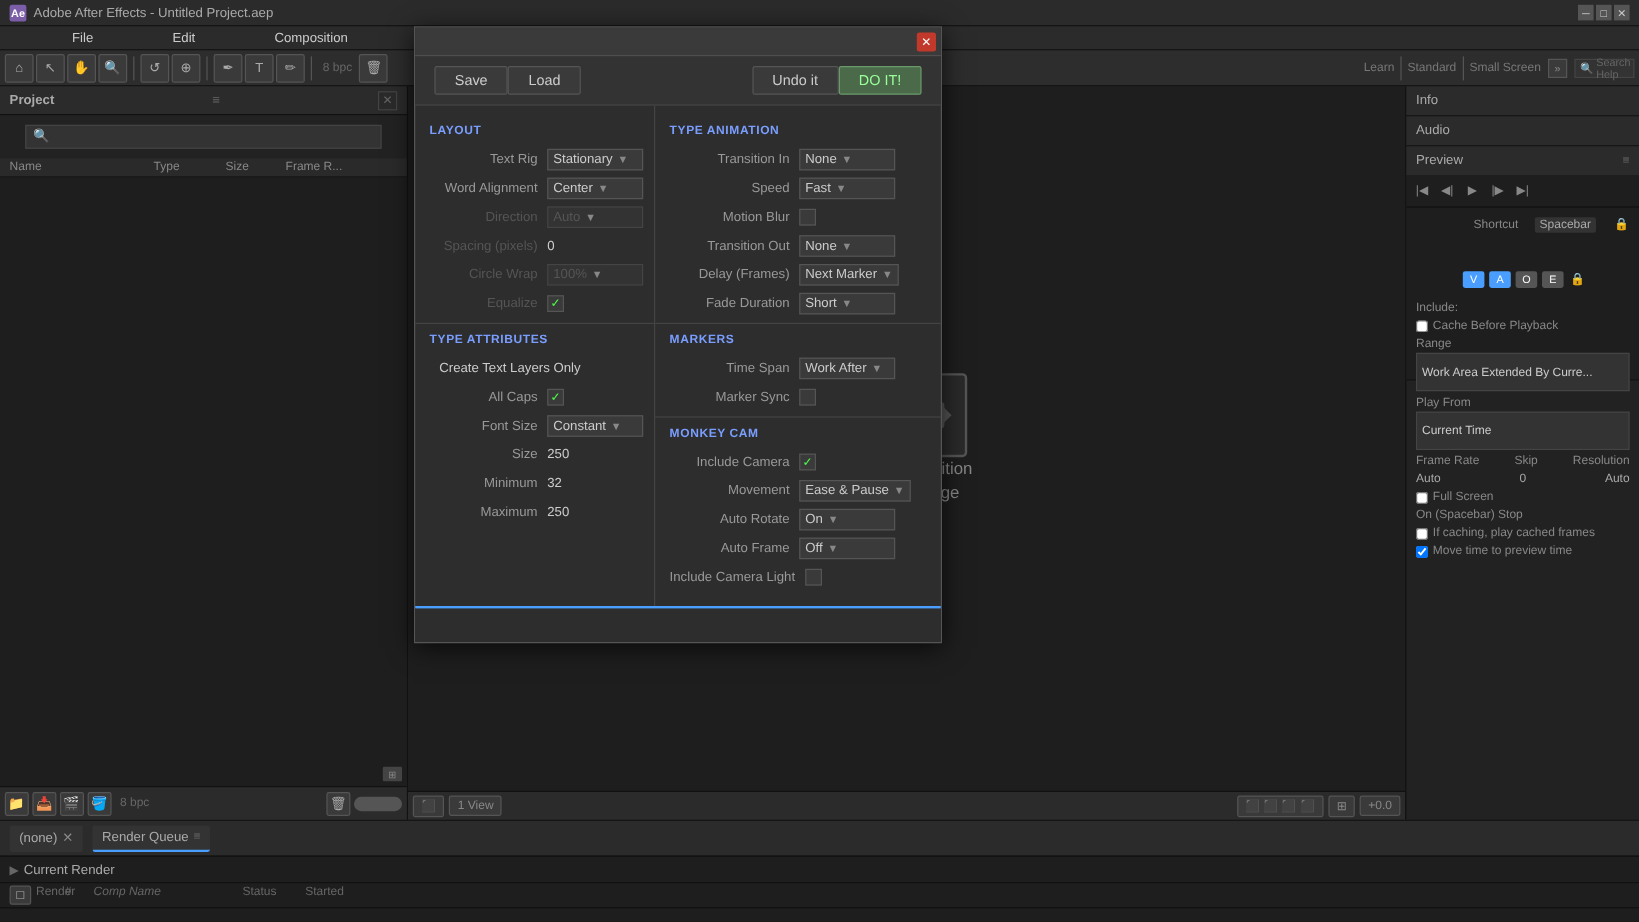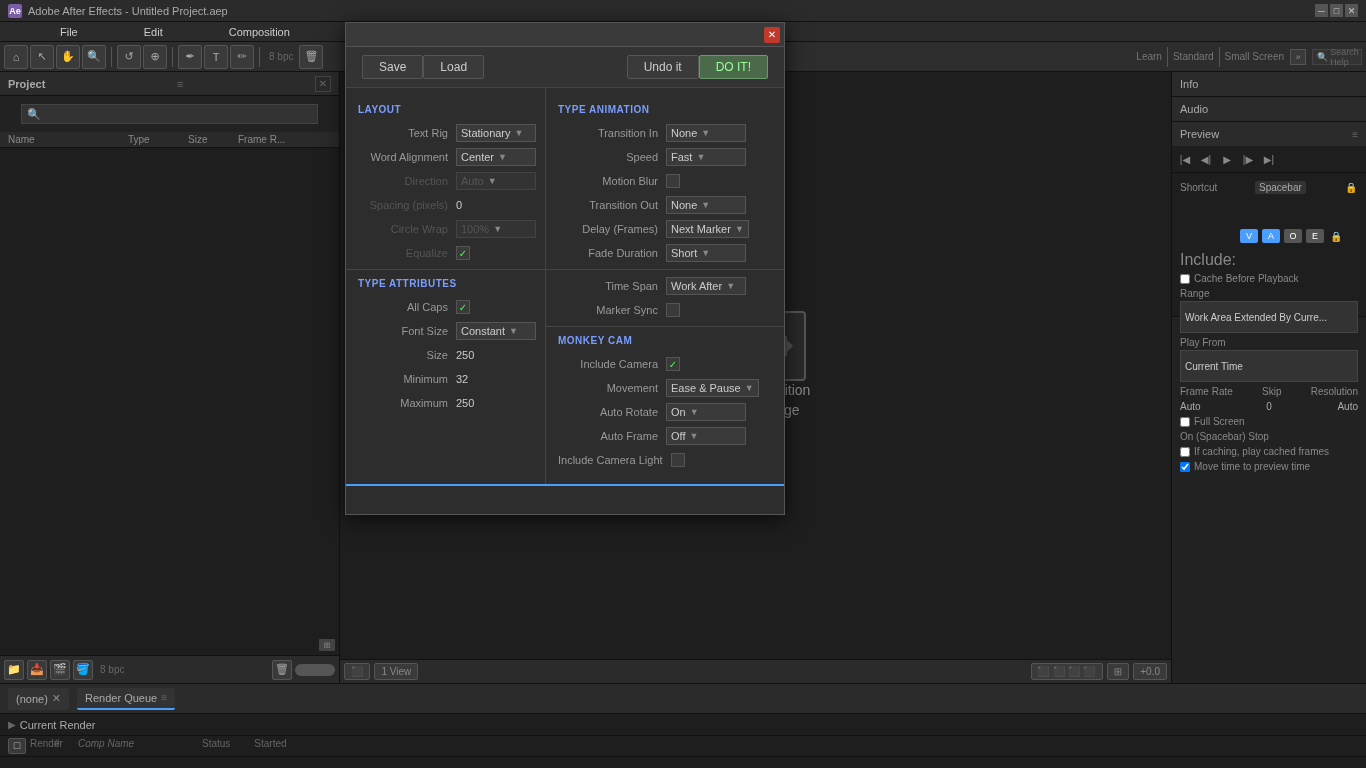--- a/index.html
+++ b/index.html
@@ -247,35 +247,35 @@
     }
     .shortcut-section {
       padding: 4px 8px;
     }
     .shortcut-row {
       display: flex;
       align-items: center;
       justify-content: space-between;
       height: 20px;
     }
-    .shortcut-label { font-size: 10px; color: #888; }
+    .shortcut-label { font-size: 10px; color: #888; margin-left: 48px; }
     .shortcut-value {
       font-size: 10px;
       color: #aaa;
       background: #333;
       padding: 1px 4px;
       border-radius: 2px;
     }
     .include-row {
       display: flex;
       align-items: center;
       gap: 4px;
       padding: 2px 8px;
     }
-    .include-label { font-size: 16px; color: #888; margin-top: 48px; }
+    .include-label { font-size: 10px; color: #888; margin-top: 48px; }
     .include-btn {
       width: 18px;
       height: 14px;
       background: #4a9eff;
       border-radius: 2px;
       display: flex;
       align-items: center;
       justify-content: center;
       font-size: 9px;
       color: white;
@@ -881,20 +881,23 @@
           </div>
 
           <div class="form-row disabled-row">
             <span class="form-label">Equalize</span>
             <div class="form-check checked">✓</div>
           </div>
 
           <div class="section-divider"></div>
           <div class="section-title">TYPE ATTRIBUTES</div>
 
+          <div class="form-row">
+            <span style="font-size:11px;color:#ccc;margin-left:8px;">Create Text Layers Only</span>
+          </div>
 
           <div class="form-row">
             <span class="form-label">All Caps</span>
             <div class="form-check checked">✓</div>
           </div>
 
           <div class="form-row">
             <span class="form-label">Font Size</span>
             <div class="form-select">
               <span>Constant</span>
@@ -961,20 +964,21 @@
 
           <div class="form-row">
             <span class="form-label" style="min-width:100px;">Fade Duration</span>
             <div class="form-select">
               <span>Short</span>
               <span class="dropdown-arrow">▼</span>
             </div>
           </div>
 
           <div class="section-divider"></div>
+          <div class="section-title">MARKERS</div>
 
           <div class="form-row">
             <span class="form-label" style="min-width:100px;">Time Span</span>
             <div class="form-select">
               <span>Work After</span>
               <span class="dropdown-arrow">▼</span>
             </div>
           </div>
 
           <div class="form-row">

